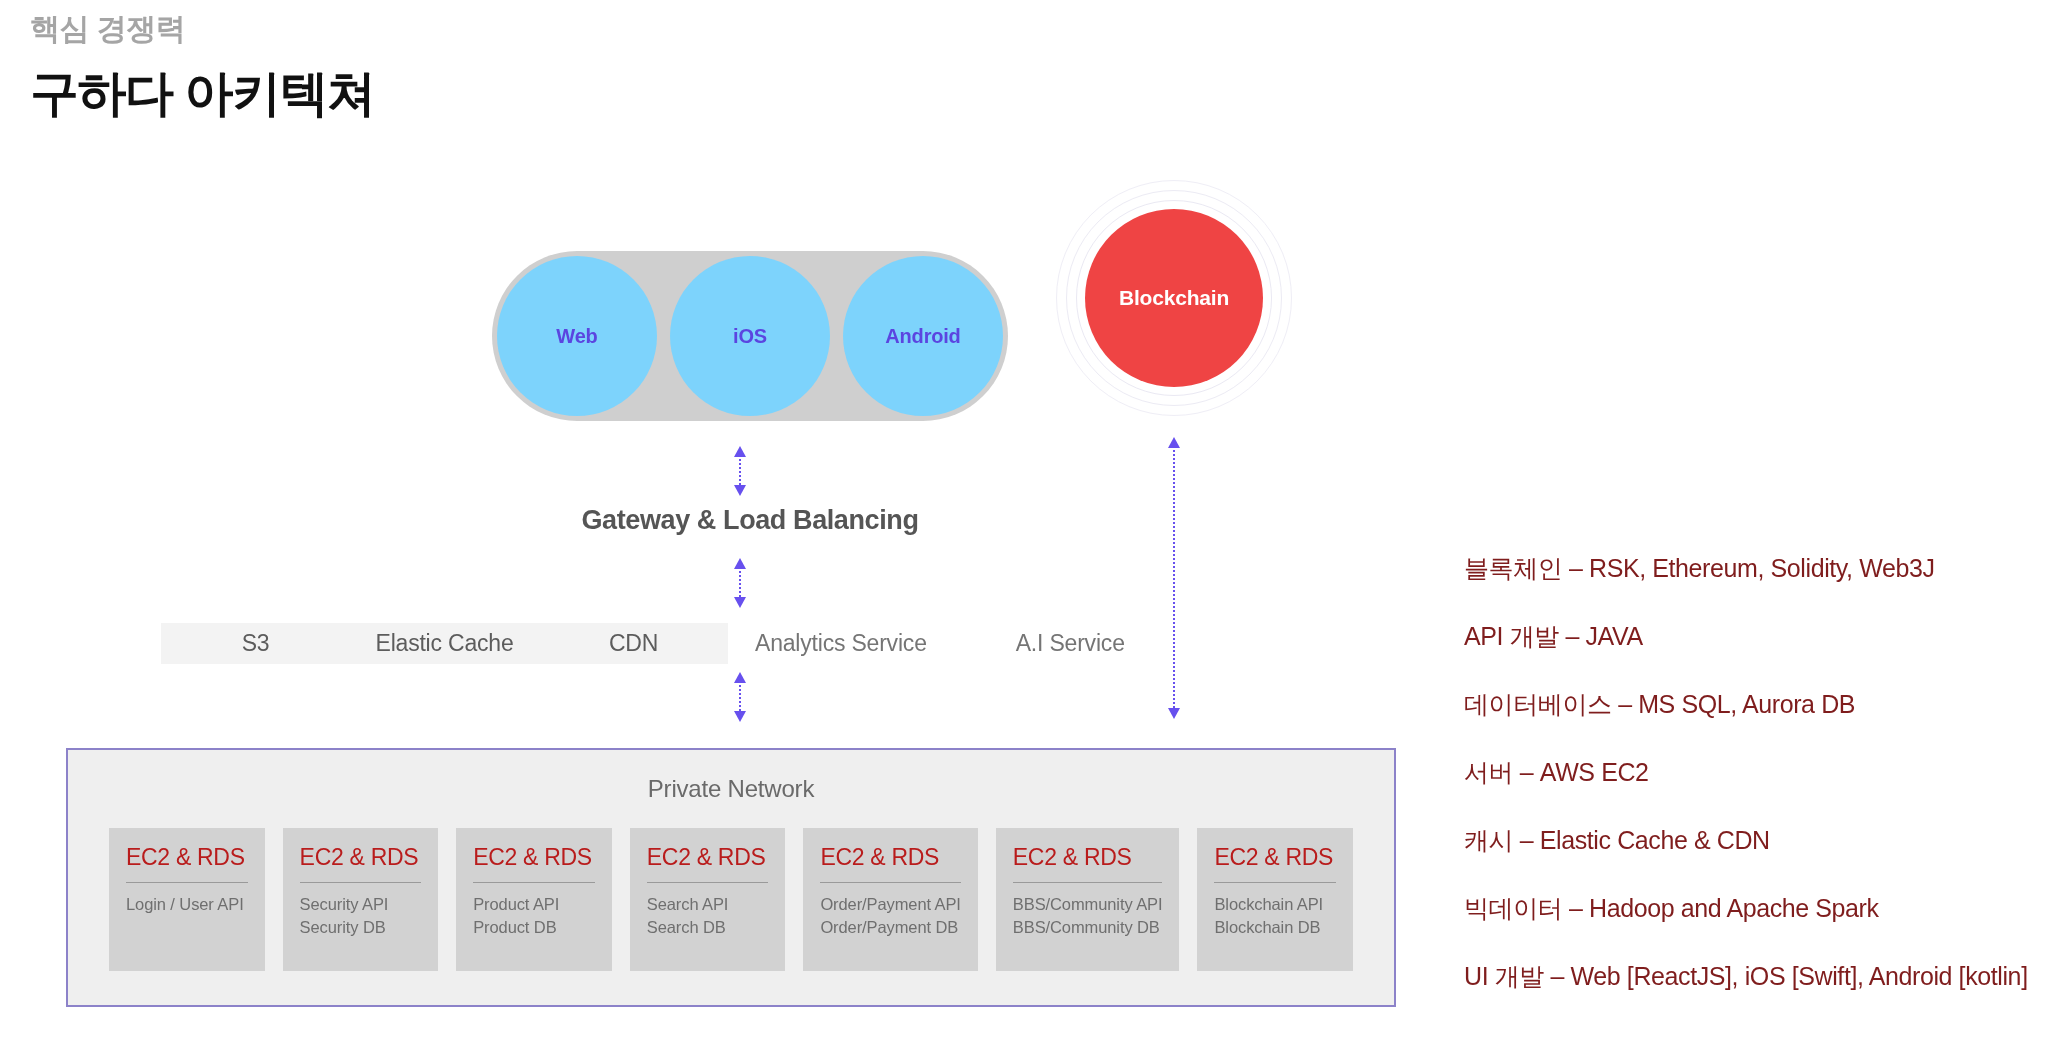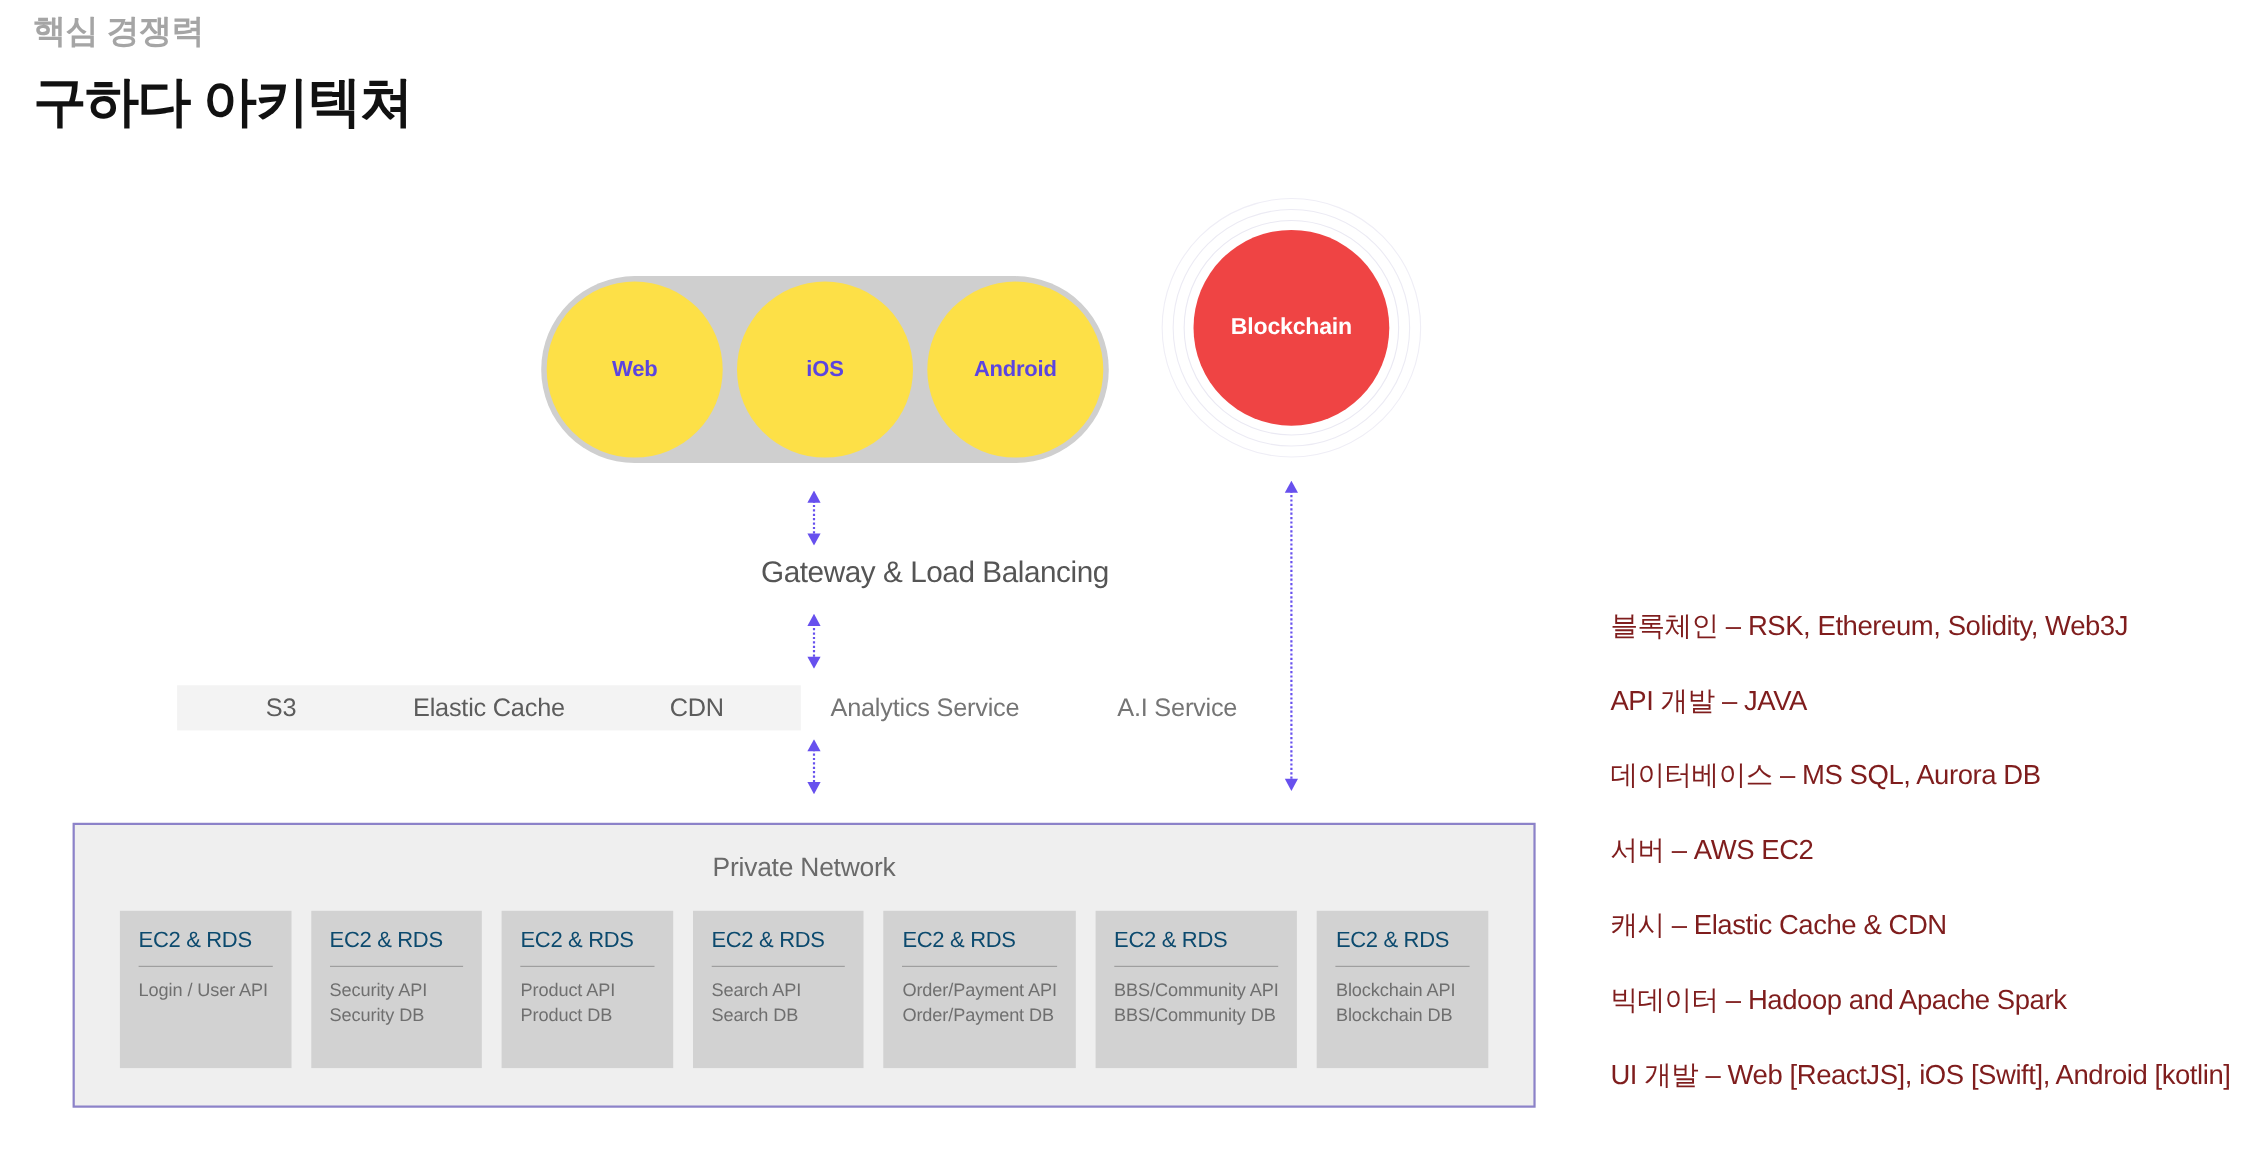--- a/index.html
+++ b/index.html
@@ -44,21 +44,21 @@
     height: 170px;
     background: #cfcfcf;
     border-radius: 85px;
   }
   .client-node {
     position: absolute;
     top: 5px;
     width: 160px;
     height: 160px;
     border-radius: 50%;
-    background: #fde047;
+    background: #7dd3fc;
     display: flex;
     align-items: center;
     justify-content: center;
     font-size: 20px;
     font-weight: 700;
     color: #5b45e0;
     letter-spacing: -0.2px;
   }
   #client-node-0 { left: 5px; }
   #client-node-1 { left: 178px; }
@@ -97,23 +97,23 @@
 
   
   .arrow { position: absolute; }
 
   
   #gateway-label {
     position: absolute;
     left: 492px;
     top: 505px;
     width: 516px;
-    text-align: right;
+    text-align: center;
     font-size: 27px;
-    font-weight: 400;
+    font-weight: 700;
     color: #555555;
     letter-spacing: -0.4px;
   }
 
   
   #service-band {
     position: absolute;
     left: 161px;
     top: 623px;
     width: 567px;
@@ -174,22 +174,22 @@
     gap: 18px;
   }
   .ec2-card {
     flex: 1;
     background: #d2d2d2;
     height: 143px;
     padding: 16px 17px 0 17px;
     box-sizing: border-box;
   }
   .ec2-title {
-    font-size: 20px;
-    color: #0c4a6e;
+    font-size: 23px;
+    color: #b91c1c;
     letter-spacing: -0.3px;
     white-space: nowrap;
   }
   .ec2-divider {
     margin: 11px 0 10px 0;
     height: 1px;
     background: #9a9a9a;
   }
   .ec2-lines {
     font-size: 16.5px;

